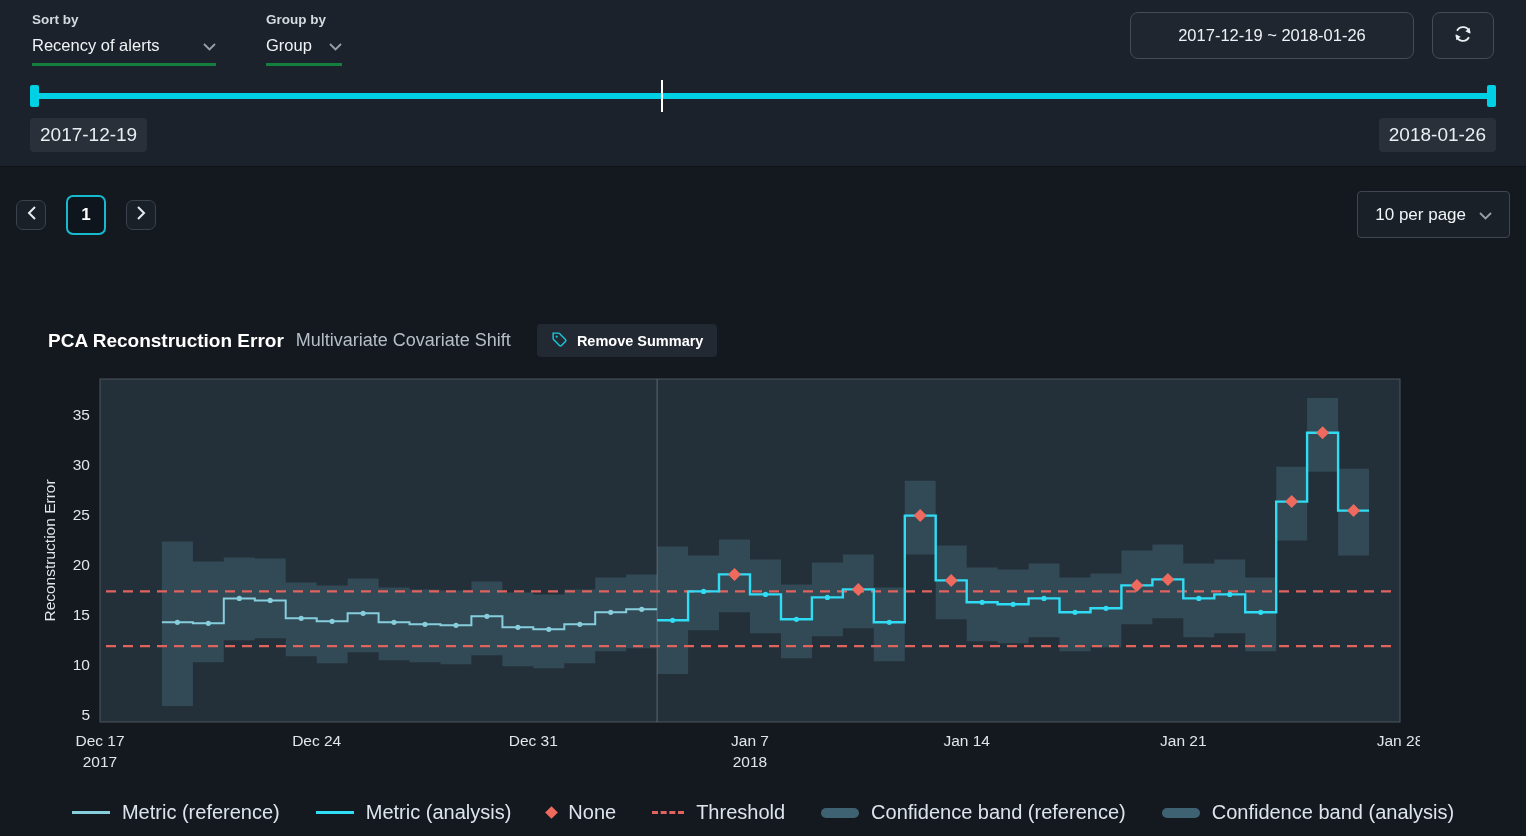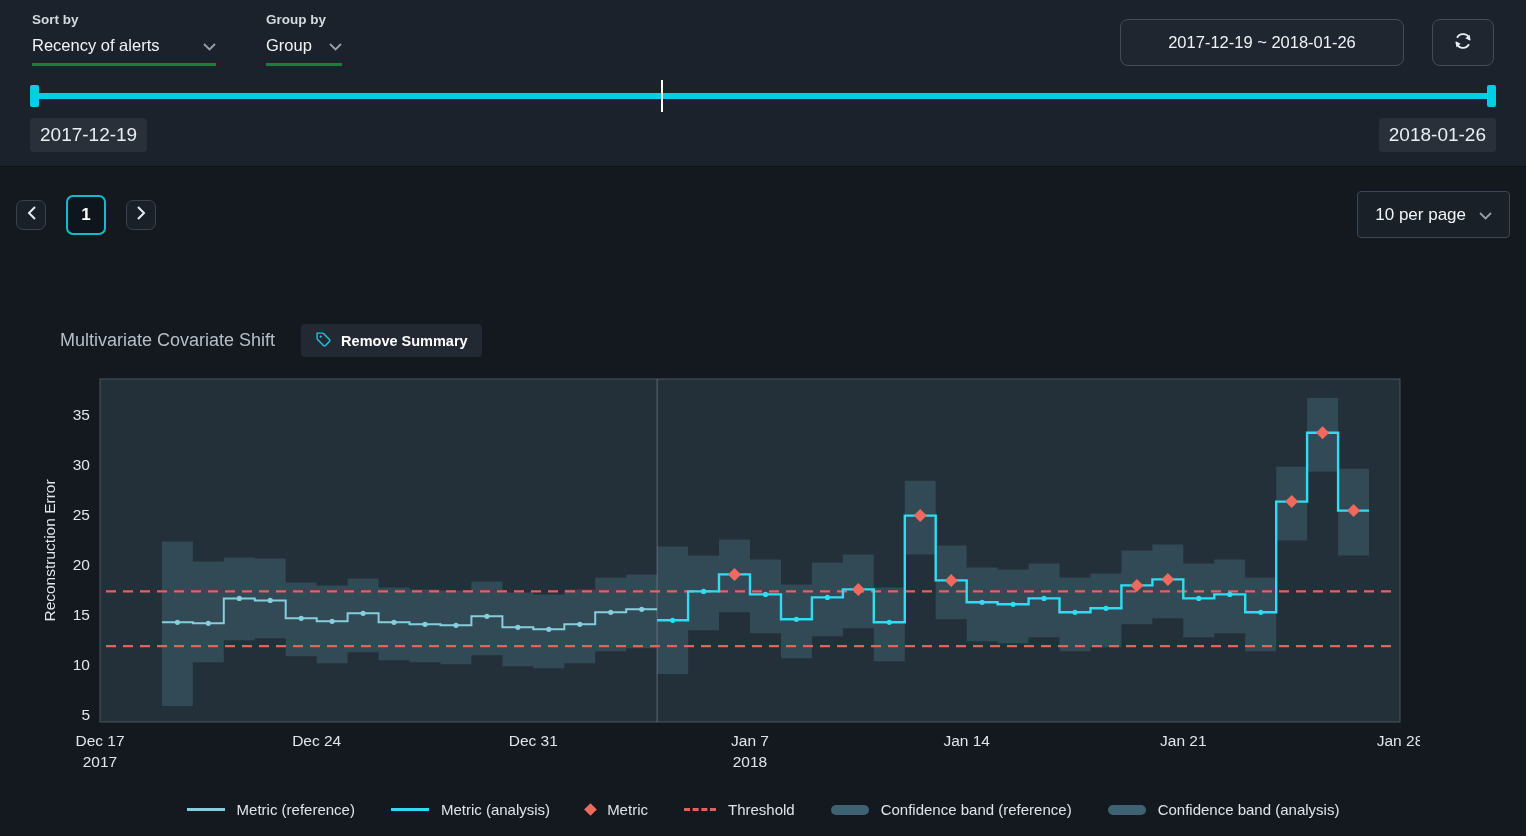--- a/index.html
+++ b/index.html
@@ -13,21 +13,21 @@
   
   .topbar { background:#1c222b; padding:10px 16px 14px; border-bottom:1px solid #0e1217; }
   .controls-row { display:flex; align-items:flex-start; padding:2px 16px 0; }
   .select-group { cursor:pointer; }
   .select-label { font-size:13.5px; font-weight:700; color:#d3dae0; }
   .select-value-row { margin-top:9px; padding-bottom:8px; border-bottom:3px solid #15803d;
     display:flex; align-items:center; justify-content:space-between;gap:12px; }
   .sort-w { width:184px; }
   .group-w { width:76px; margin-left:50px; }
   .select-value { font-size:16.5px; color:#f0f3f6; }
-  .right-controls { margin-left:auto; display:flex; gap:28px; margin-top:7px; }
+  .right-controls { margin-left:auto; display:flex; gap:18px; margin-top:0; }
   .date-range-box { width:284px; height:47px; border:1px solid #434c57; background:#20262f;
     border-radius:8px; display:flex; align-items:center; justify-content:center;
     font-size:16.5px; color:#eef2f6; cursor:pointer; }
   .refresh-btn { width:62px; height:47px; border:1px solid #434c57; background:#20262f;
     border-radius:8px; display:flex; align-items:center; justify-content:center; cursor:pointer; }
   .slider-row { position:relative; height:24px; margin-top:18px; }
   .slider-track { position:absolute; left:14px; right:14px; top:9px; height:6px; background:#00d0e4; cursor:pointer; }
   .slider-handle { position:absolute; width:9px; height:22px; top:1px; background:#00d0e4; border-radius:2px; cursor:ew-resize; }
   .slider-handle.start { left:14px; }
   .slider-handle.end { right:14px; }
@@ -46,21 +46,21 @@
   
   .chart-header { margin:86px 0 0 48px; display:flex; align-items:center; }
   .chart-title { font-size:19px; font-weight:700; color:#ffffff; }
   .chart-subtitle { font-size:18px; color:#b6bfc8; margin-left:12px; }
   .remove-summary-btn { margin-left:26px; height:33px; padding:0 14px; background:#232933; border:none;
     border-radius:4px; color:#ffffff; font-size:14.5px; font-weight:700; display:flex; align-items:center;
     gap:9px; cursor:pointer; font-family:inherit; }
   .chart-area { margin:16px 0 0 40px; }
   svg .tick { fill:#dfe6ec; font-size:15.5px; font-family:"Liberation Sans", sans-serif; }
   .legend-row { margin-top:24px; display:flex; justify-content:center; align-items:center; gap:36px; }
-  .legend-item { display:flex; align-items:center; gap:12px; font-size:15px; color:#dde4eb; cursor:pointer; }
+  .legend-item { display:flex; align-items:center; gap:12px; font-size:20px; color:#dde4eb; cursor:pointer; }
   .swatch { display:inline-block; flex:0 0 auto; }
 </style>
 </head>
 <body>
 
 <div class="topbar">
   <div class="controls-row">
     <div class="select-group sort-w">
       <div class="select-label">Sort by</div>
       <div class="select-value-row">
@@ -137,20 +137,21 @@
       <span>10 per page</span>
       <span>
         <svg width="13" height="8" viewBox="0 0 13 8">
             <path d="M1 1l5.5 5.5L12 1" stroke="#97a1ab" stroke-width="1.8" fill="none"></path>
           </svg>
       </span>
     </button>
   </div>
 
   <div class="chart-header">
+    <span class="chart-title">PCA Reconstruction Error</span>
     <span class="chart-subtitle">Multivariate Covariate Shift</span>
     <button class="remove-summary-btn">
       <span>
         <svg width="17" height="17" viewBox="0 0 24 24" fill="none" stroke="#1bc8da" stroke-width="2">
           <path d="M3 3h7.6a2 2 0 0 1 1.4.6l8.4 8.4a2 2 0 0 1 0 2.8l-5.6 5.6a2 2 0 0 1-2.8 0L3.6 12A2 2 0 0 1 3 10.6Z"></path>
           <circle cx="8" cy="8" r="1.5" fill="#1bc8da" stroke="none"></circle>
         </svg>
       </span>
       <span>Remove Summary</span>
     </button>
@@ -229,21 +230,21 @@
     <div class="legend-item">
       <span class="swatch" style="width: 38px; border-top: 3px solid rgb(135, 206, 221);"></span>
       <span>Metric (reference)</span>
     </div>
     <div class="legend-item">
       <span class="swatch" style="width: 38px; border-top: 3px solid rgb(48, 220, 244);"></span>
       <span>Metric (analysis)</span>
     </div>
     <div class="legend-item">
       <span class="swatch" style="width: 9px; height: 9px; background: rgb(238, 106, 94); transform: rotate(45deg);"></span>
-      <span>Metric</span>
+      <span>None</span>
     </div>
     <div class="legend-item">
       <span class="swatch" style="width: 32px; border-top: 3px dashed rgb(224, 99, 94);"></span>
       <span>Threshold</span>
     </div>
     <div class="legend-item">
       <span class="swatch" style="width: 38px; height: 10px; border-radius: 5px; background: rgb(63, 98, 115);"></span>
       <span>Confidence band (reference)</span>
     </div>
     <div class="legend-item">

